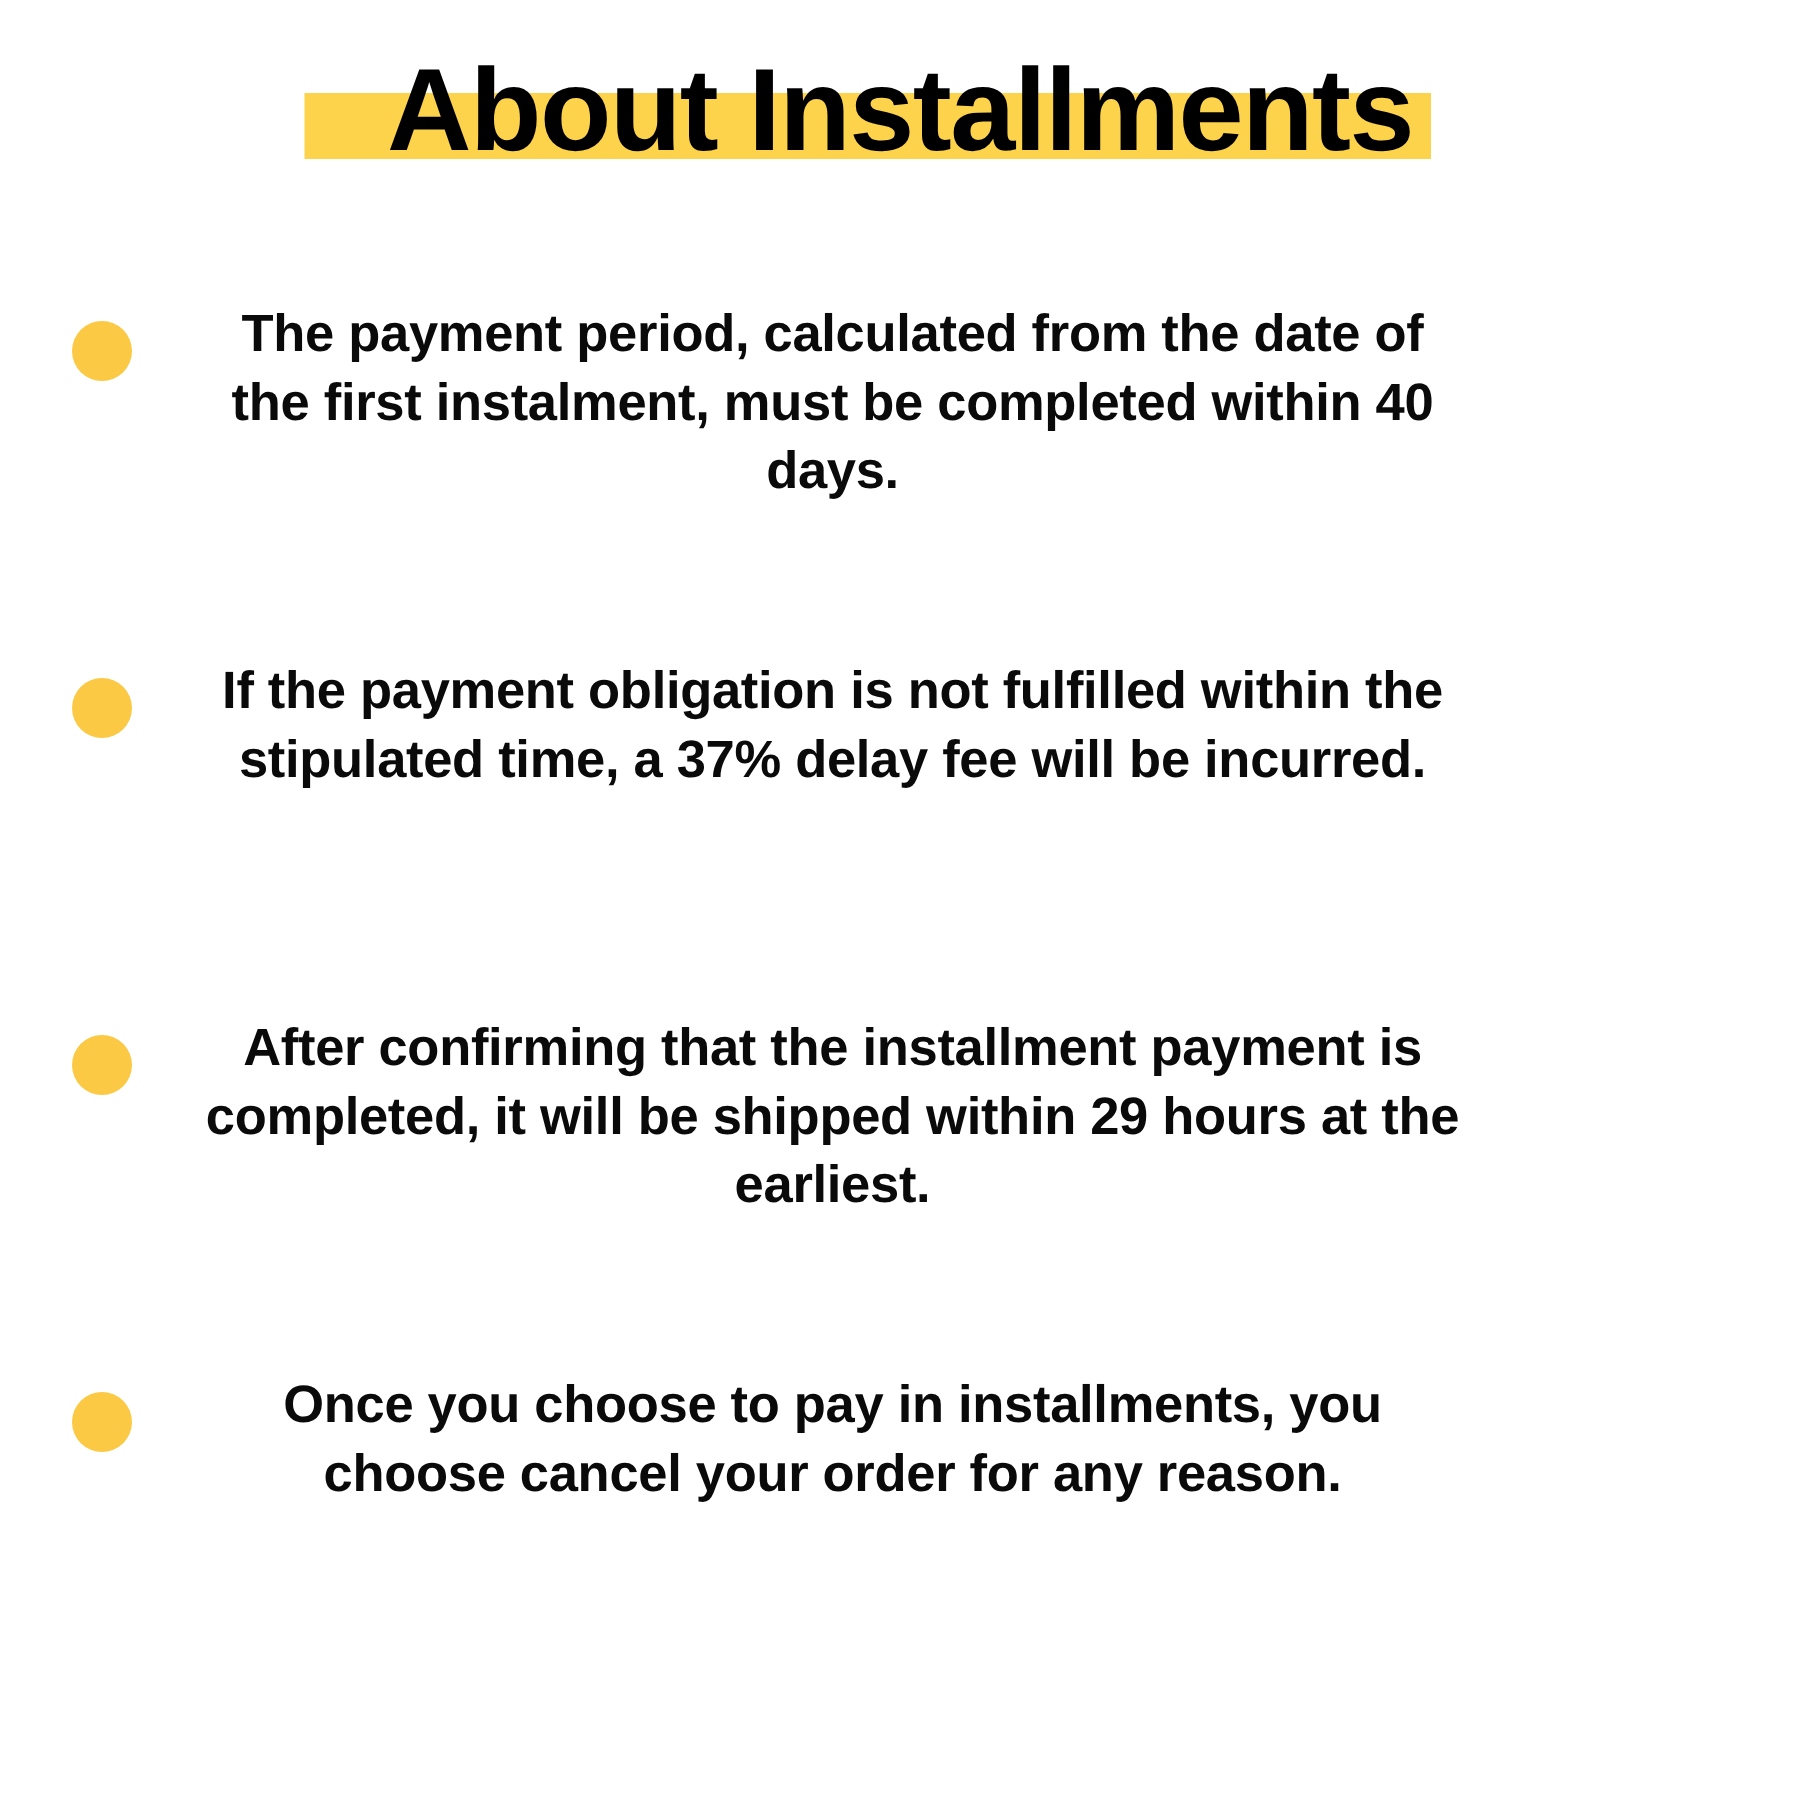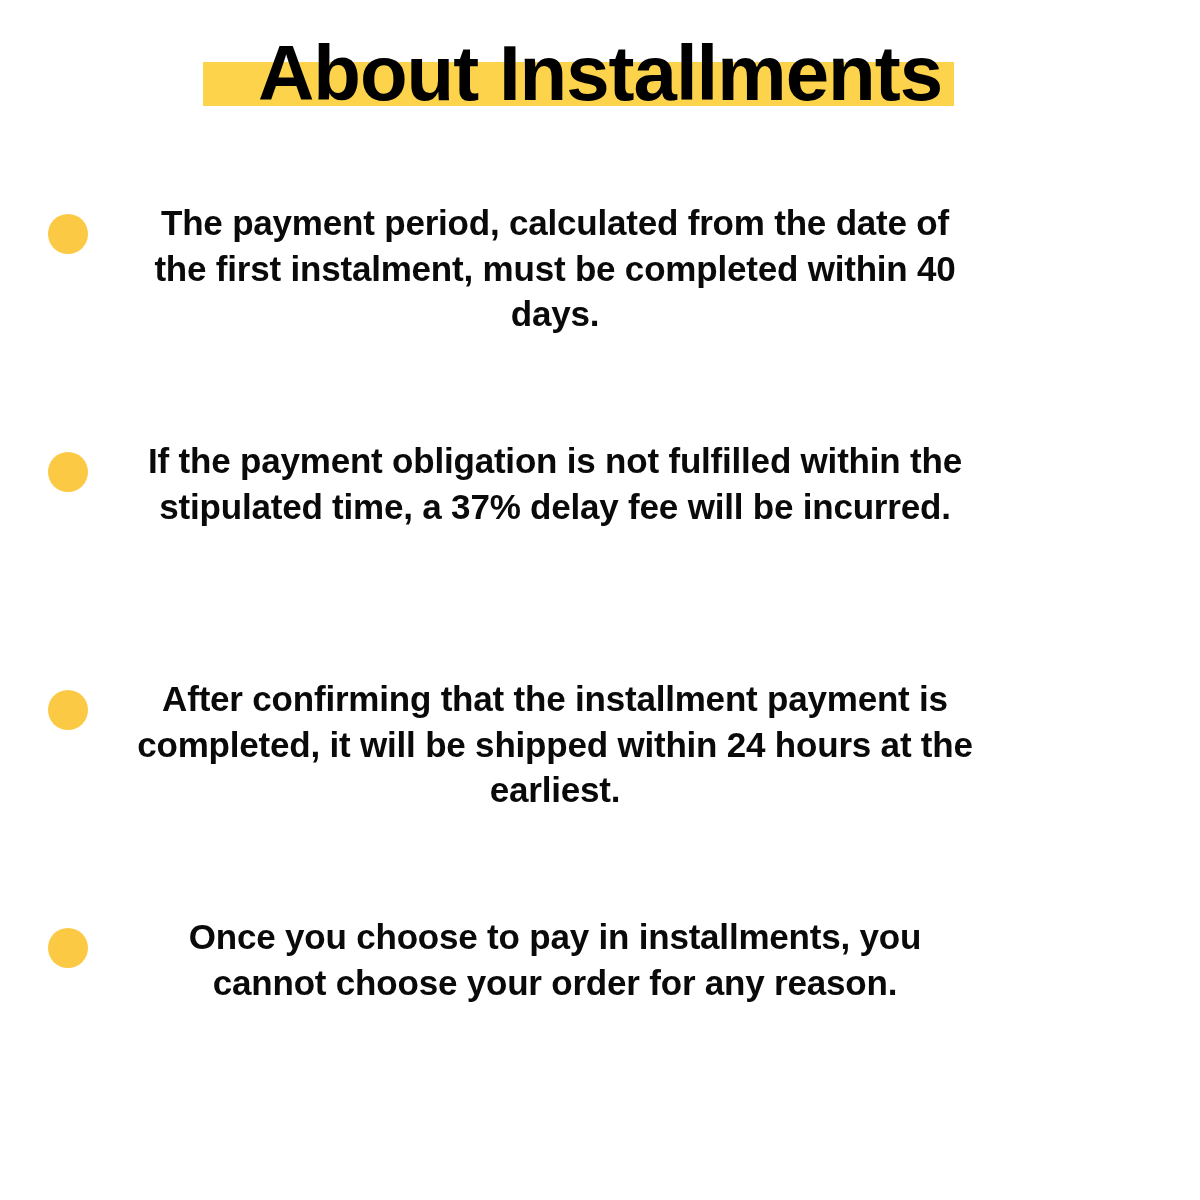--- a/index.html
+++ b/index.html
@@ -115,24 +115,24 @@
       <div class="bullet-dot-cell">
         <div class="dot"></div>
       </div>
       <div class="bullet-text">If the payment obligation is not fulfilled within the stipulated time, a 37% delay fee will be incurred.</div>
     </div>
 
     <div class="bullet-row">
       <div class="bullet-dot-cell">
         <div class="dot"></div>
       </div>
-      <div class="bullet-text">After confirming that the installment payment is completed, it will be shipped within 24 hours at the earliest.</div>
+      <div class="bullet-text">After confirming that the installment payment is completed, it will be shipped within 29 hours at the earliest.</div>
     </div>
 
     <div class="bullet-row">
       <div class="bullet-dot-cell">
         <div class="dot"></div>
       </div>
-      <div class="bullet-text">Once you choose to pay in installments, you cannot choose your order for any reason.</div>
+      <div class="bullet-text">Once you choose to pay in installments, you choose cancel your order for any reason.</div>
     </div>
 
   </div>
 </div>
 
 </body></html>

